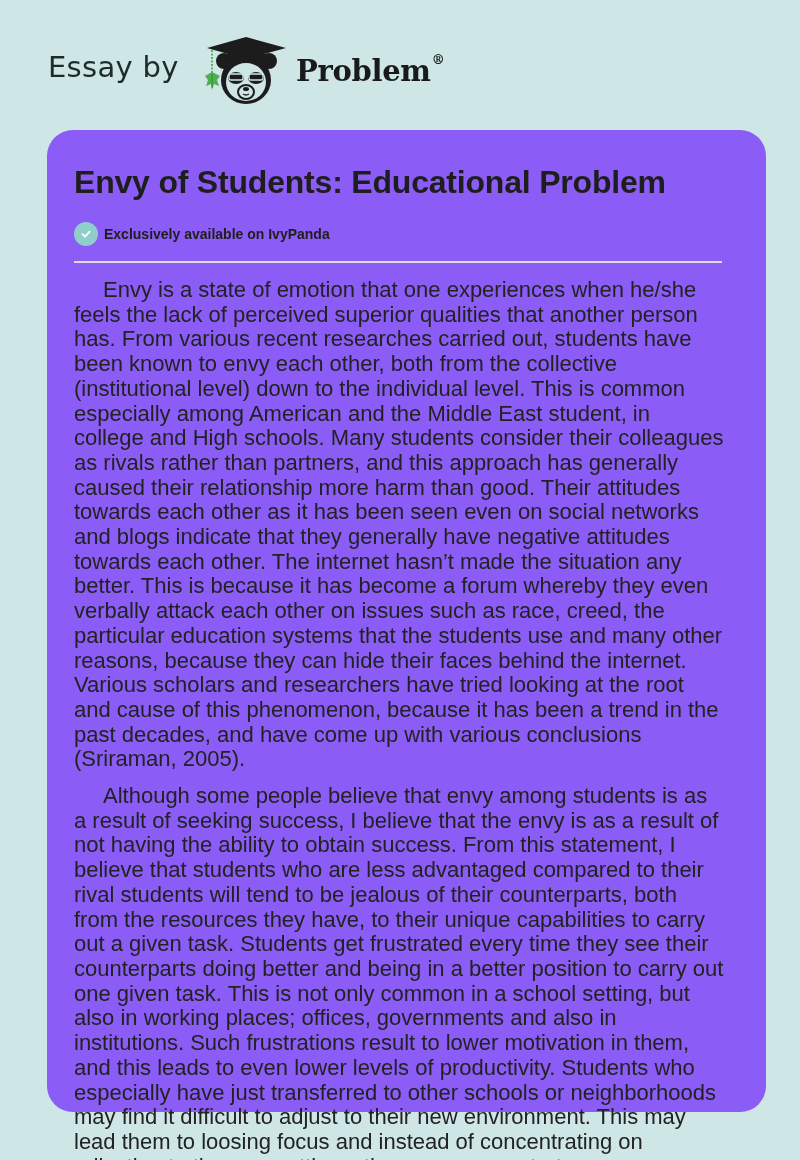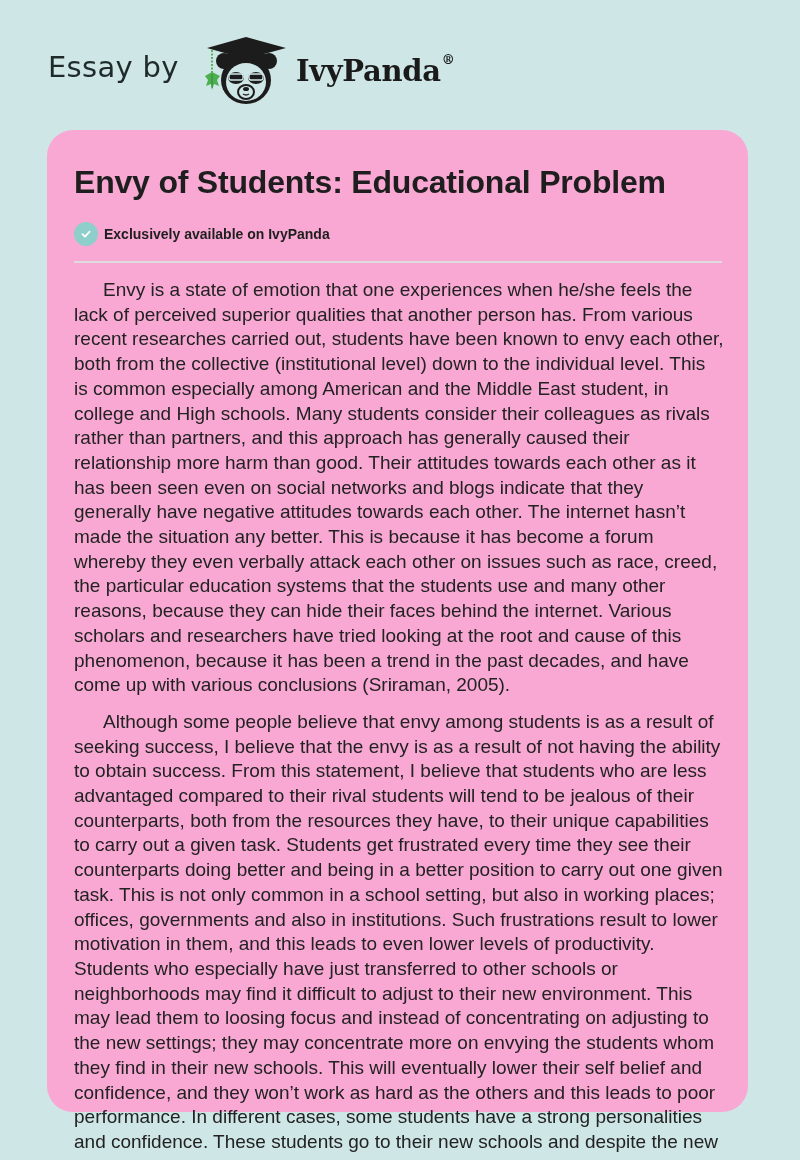--- a/index.html
+++ b/index.html
@@ -53,22 +53,23 @@
       position: relative;
       top: -2px;
       margin-left: 1px;
     }
     .card {
       position: absolute;
       left: 47px;
       top: 130px;
       width: 701px;
       height: 982px;
-      background: #f9a8d4;
+      background: #8b5cf6;
       border-radius: 26px;
+      padding-left: 18px;
     }
     .title {
       position: absolute;
       left: 27px;
       top: 34px;
       margin: 0;
       font-size: 32px;
       font-weight: bold;
       color: #1e1e1e;
       letter-spacing: -0.2px;
@@ -107,21 +108,21 @@
       background: #dcdcdc;
     }
     .body-text {
       position: absolute;
       left: 27px;
       top: 148px;
       width: 650px;
     }
     .body-text p {
       margin: 0 0 12px 0;
-      font-size: 19px;
+      font-size: 22px;
       line-height: 24.7px;
       color: #222222;
       text-indent: 29px;
     }
   </style>
 </head>
 <body>
 
 <div class="header">
   <span class="essay-by">Essay by</span>
@@ -149,21 +150,21 @@
       <ellipse cx="46" cy="55" rx="3" ry="2" fill="#1c1c1c"></ellipse>
       <path d="M43,60 Q46,62 49,60" fill="none" stroke="#1c1c1c" stroke-width="1.5"></path>
 
       <line x1="12" y1="16" x2="12" y2="40" stroke="#4caf50" stroke-width="1.8" stroke-dasharray="2,1.5"></line>
 
       <path d="M12,38 L5,42 L8,46 L6,52 L11,50 L12,56 L14,50 L19,52 L17,46 L20,42 Z" fill="#4caf50"></path>
       <line x1="12" y1="40" x2="12" y2="54" stroke="#2e7d32" stroke-width="0.8"></line>
     </svg>
   </span>
 
-  <span class="brand"><span>IvyPanda</span><sup>®</sup></span>
+  <span class="brand"><span>Problem</span><sup>®</sup></span>
 </div>
 
 <main class="card">
   <h1 class="title">Envy of Students: Educational Problem</h1>
 
   <div class="exclusive">
     <span class="check-circle">
       <svg width="12" height="12" viewBox="0 0 12 12">
         <path d="M2.5,6.2 L5,8.6 L9.6,3.6" fill="none" stroke="#ffffff" stroke-width="1.8" stroke-linecap="round" stroke-linejoin="round"></path>
       </svg>

